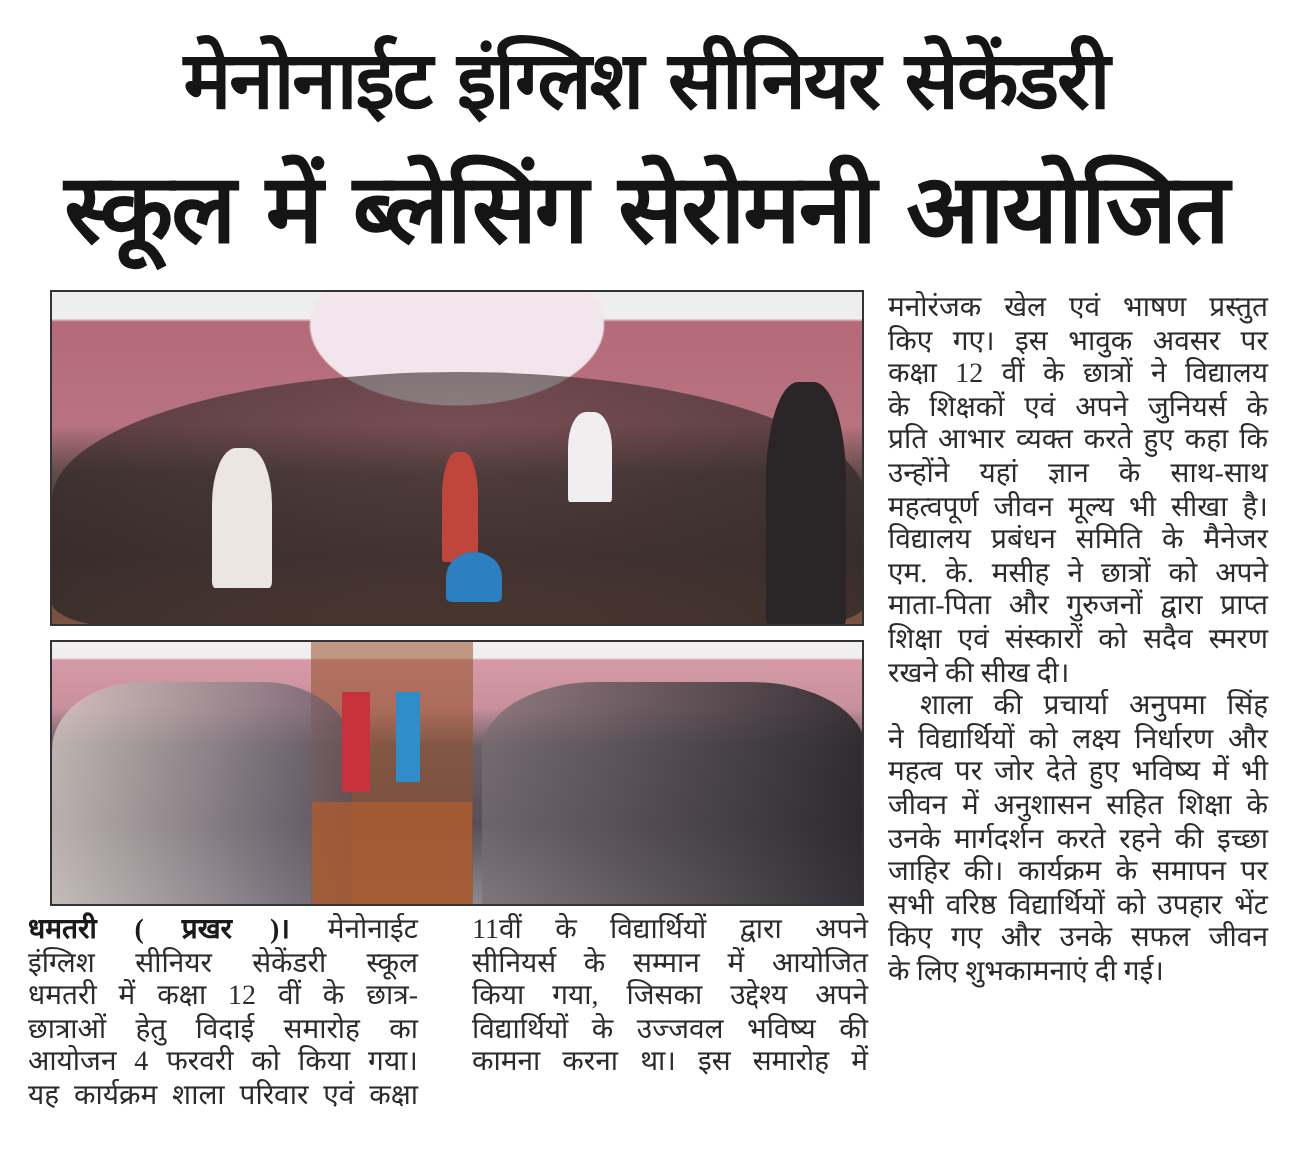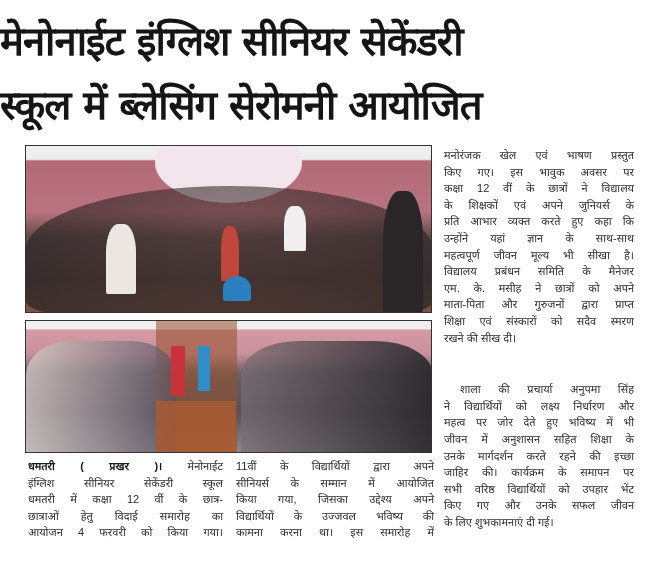--- a/index.html
+++ b/index.html
@@ -12,29 +12,29 @@
     height: 584px;
     position: relative;
     overflow: hidden;
     font-family: "DejaVu Sans", sans-serif;
     color: #2a2a2a;
   }
   .headline {
     position: absolute;
     left: 0;
     width: 646px;
-    text-align: left;
+    text-align: center;
     font-family: "DejaVu Sans", sans-serif;
     font-weight: bold;
     color: #151515;
     letter-spacing: -1px;
     white-space: nowrap;
   }
   .headline.l1 { top: 16px; font-size: 40px; line-height: 50px; }
-  .headline.l2 { top: 80px; font-size: 40px; line-height: 50px; }
+  .headline.l2 { top: 80px; font-size: 48px; line-height: 50px; }
 
   .photo {
     position: absolute;
     border: 1.5px solid #333;
     overflow: hidden;
     box-sizing: border-box;
   }
   .photo1 {
     left: 25px; top: 145px; width: 407px; height: 168px;
     background:
@@ -48,38 +48,38 @@
       linear-gradient(to right, transparent 0, transparent 32%, rgba(150,80,40,0.55) 32%, rgba(150,80,40,0.55) 52%, transparent 52%),
       linear-gradient(to bottom, #f1eef0 0%, #f1eef0 6%, #d59aa6 7%, #c8909c 25%, #6a6066 40%, #57505a 70%, #8a8b8f 100%);
   }
   .crowd {
     position: absolute;
     border-radius: 50% 50% 10% 10%;
   }
 
   .body-text {
     position: absolute;
-    font-family: Liberation Sans, sans-serif;
-    font-size: 11px;
+    font-family: Liberation Serif, serif;
+    font-size: 14px;
     line-height: 16.6px;
     color: #2b2b2b;
     text-align: justify;
     text-align-last: justify;
   }
   .body-text .ln {
     display: block;
     white-space: nowrap;
     text-align: justify;
     text-align-last: justify;
   }
   .col-right { left: 444px; top: 147px; width: 190px; }
-  .col-left  { left: 28px;  top: 458px; width: 195px; }
+  .col-left  { left: 14px;  top: 458px; width: 195px; }
   .col-mid   { left: 236px; top: 458px; width: 198px; }
   .col-right .ln.last { text-align-last: left; }
-  .col-right .ln.indent { padding-left: 16px; margin-top: 35px; }
+  .col-right .ln.indent { padding-left: 16px; }
   .dateline { font-weight: bold; color: #1a1a1a; }
 </style>
 </head>
 <body>
 
 <div>
 
   <div class="headline l1">मेनोनाईट इंग्लिश सीनियर सेकेंडरी</div>
   <div class="headline l2">स्कूल में ब्लेसिंग सेरोमनी आयोजित</div>
 
@@ -99,20 +99,21 @@
     <div style="position:absolute;left:215px;top:20px;width:192px;height:113px;background:linear-gradient(to right, rgba(120,110,115,0.7), rgba(40,38,42,0.9));border-radius:30% 30% 0 0;"></div>
     <div style="position:absolute;left:130px;top:80px;width:80px;height:53px;background:rgba(168,92,50,0.85);"></div>
   </div>
 
   <div class="body-text col-left">
     <span class="ln"><span class="dateline">धमतरी ( प्रखर )।</span> <span>मेनोनाईट</span></span>
     <span class="ln">इंग्लिश सीनियर सेकेंडरी स्कूल</span>
     <span class="ln">धमतरी में कक्षा 12 वीं के छात्र-</span>
     <span class="ln">छात्राओं हेतु विदाई समारोह का</span>
     <span class="ln">आयोजन 4 फरवरी को किया गया।</span>
+    <span class="ln">यह कार्यक्रम शाला परिवार एवं कक्षा</span>
   </div>
 
   <div class="body-text col-mid">
     <span class="ln">11वीं के विद्यार्थियों द्वारा अपने</span>
     <span class="ln">सीनियर्स के सम्मान में आयोजित</span>
     <span class="ln">किया गया, जिसका उद्देश्य अपने</span>
     <span class="ln">विद्यार्थियों के उज्जवल भविष्य की</span>
     <span class="ln">कामना करना था। इस समारोह में</span>
   </div>
 

